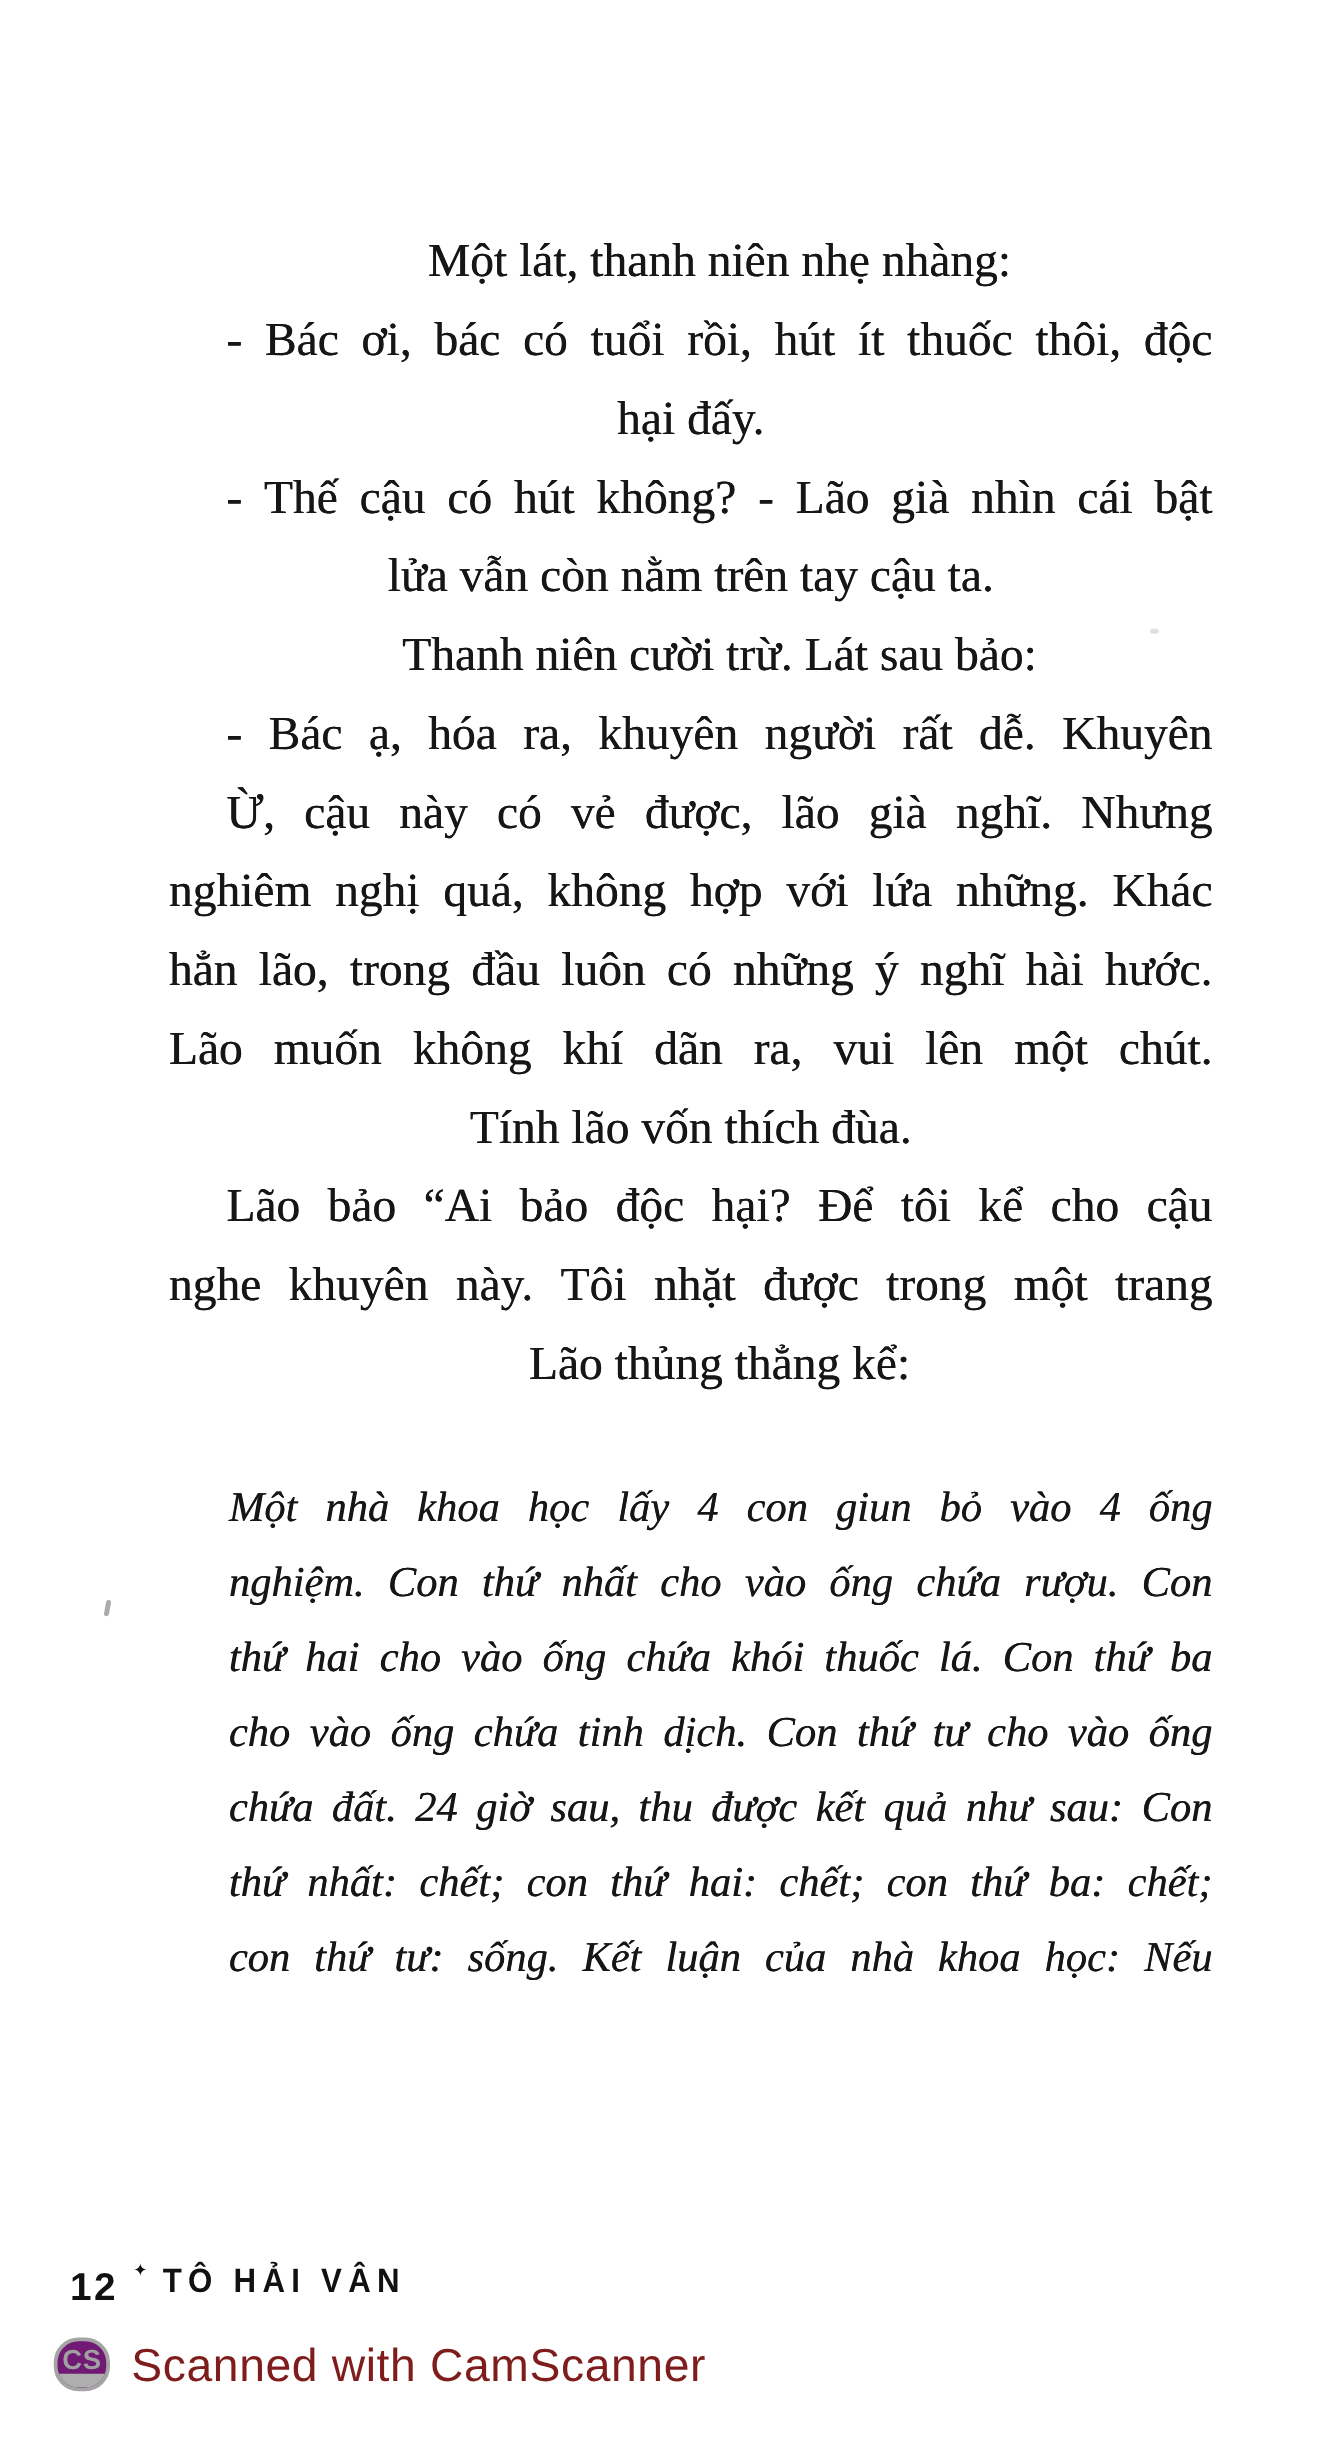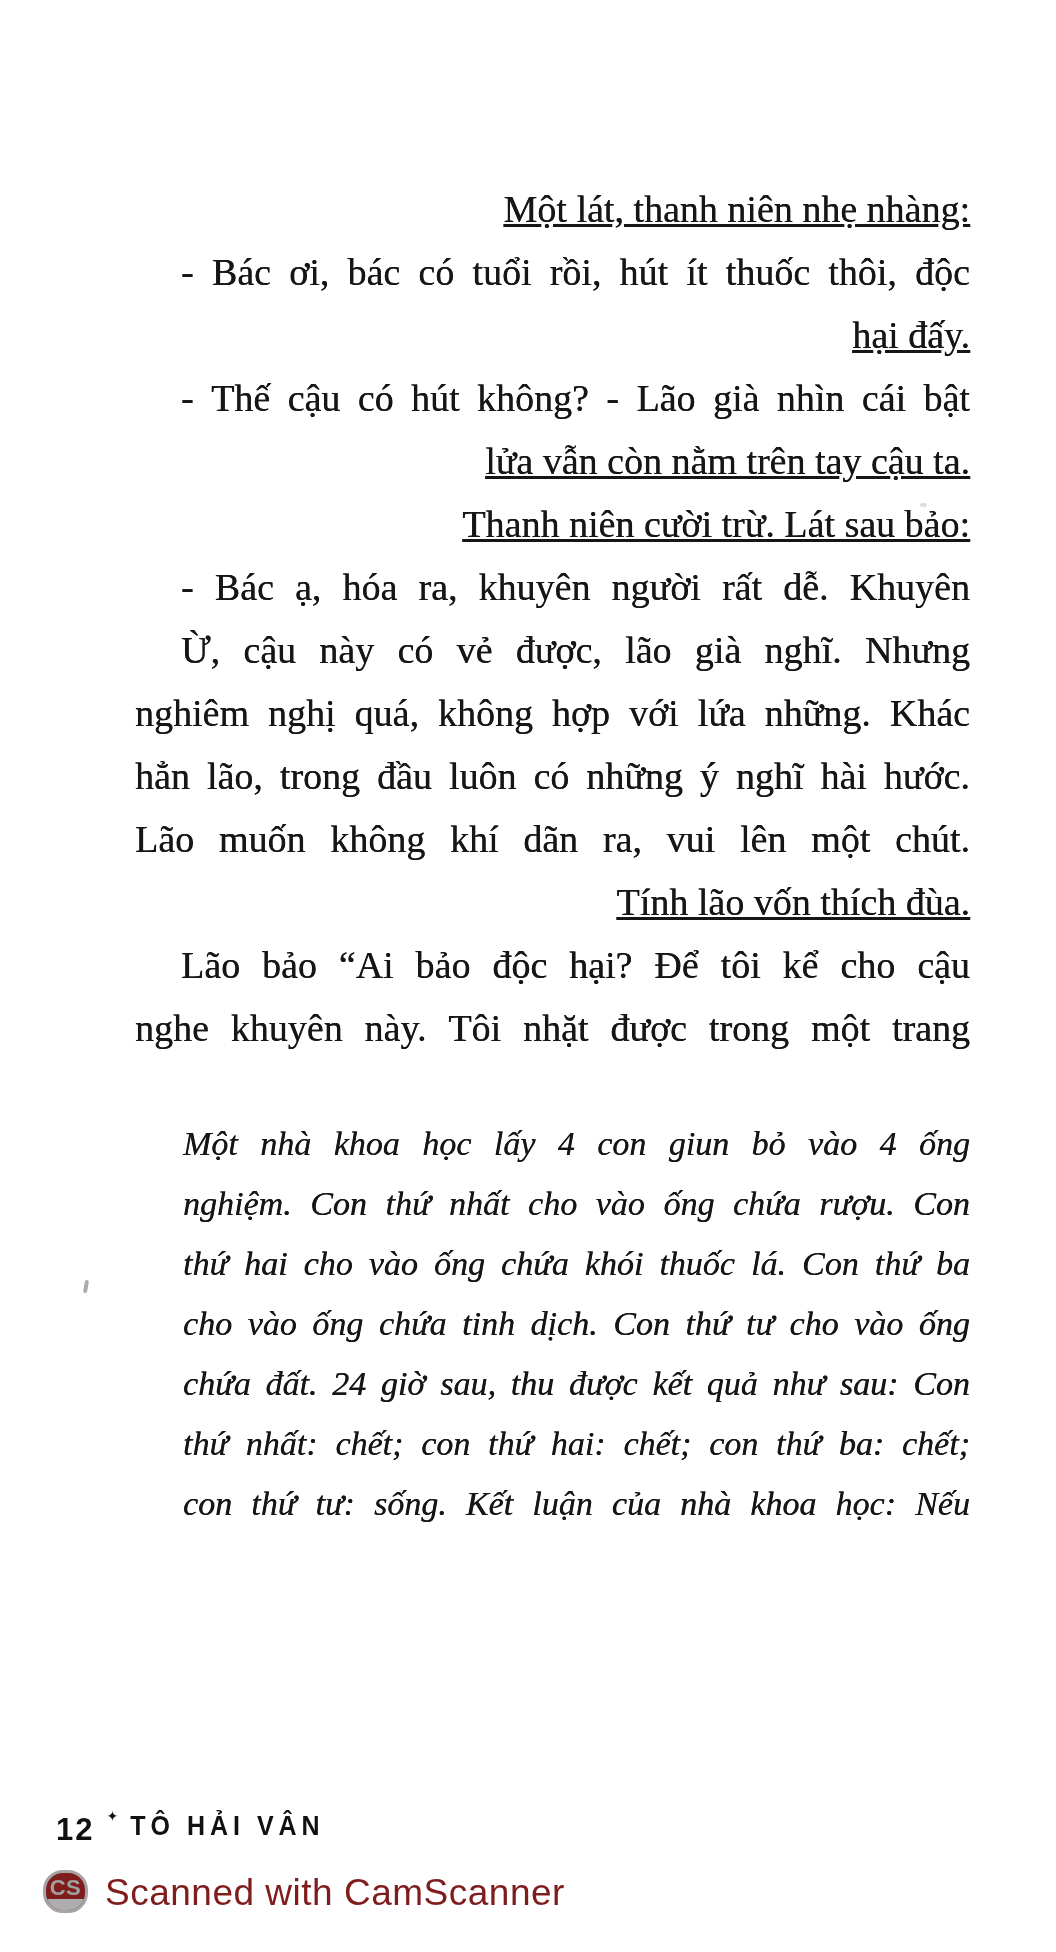--- a/index.html
+++ b/index.html
@@ -11,38 +11,38 @@
   .para { margin:0; padding:0; }
   .para.body { font-size:38px; line-height:63px; }
   .para.quote {
     margin-left:48px; width:787px; margin-top:54px;
     font-style:italic; font-size:34px; line-height:60px;
   }
   .line { box-sizing:border-box; height:63px; line-height:63px; white-space:nowrap;
           text-shadow:0.3px 0 0 currentColor; }
   .para.quote .line { height:60px; line-height:60px; }
   .line.j { display:flex; justify-content:space-between; }
-  .line.plain { text-align:right;text-decoration:underline; }
+  .line.plain { text-align:center; }
   .line.indent { padding-left:46px; }
   .word { flex:0 0 auto; }
 
   .footer {
     position:absolute; left:56px; top:1812px; height:42px;
     font-family:Liberation Sans, sans-serif; color:#111111;
     display:flex; align-items:flex-start; white-space:nowrap;
   }
   .footer .pagenum { font-size:31px; font-weight:bold; letter-spacing:2px; }
   .footer .sep { font-size:14px; margin:0 12px; position:relative; top:-4px; color:#111; }
   .footer .author { font-size:25px; font-weight:bold; letter-spacing:5px;
                     transform:scaleY(1.08); transform-origin:bottom left; }
 
   .cs-logo {
     position:absolute; left:43px; top:1870px; width:45px; height:43px;
     box-sizing:border-box; border:3px solid #a5a5a5; border-radius:20px;
-    background:#7f1d1d; overflow:hidden;
+    background:#701a75; overflow:hidden;
   }
   .cs-logo .cs-text {
     font-family:"Liberation Sans", sans-serif; font-weight:bold; font-size:22px;
     color:#a0a0a0; text-align:center; line-height:30px; letter-spacing:0.5px;
   }
   .cs-logo .cs-bar {
     position:absolute; left:0; right:0; bottom:0; height:11px;
     background:#aeaeae; border-radius:0 0 4px 4px;
   }
   .cs-label {
@@ -189,20 +189,23 @@
           <span class="word">khuyên</span>
           <span class="word">này.</span>
           <span class="word">Tôi</span>
           <span class="word">nhặt</span>
           <span class="word">được</span>
           <span class="word">trong</span>
           <span class="word">một</span>
           <span class="word">trang</span>
         </div>
       </div>
+      <div class="para body">
+        <div class="line plain indent">Lão thủng thẳng kể:</div>
+      </div>
       <div class="para quote">
         <div class="line j">
           <span class="word">Một</span>
           <span class="word">nhà</span>
           <span class="word">khoa</span>
           <span class="word">học</span>
           <span class="word">lấy</span>
           <span class="word">4</span>
           <span class="word">con</span>
           <span class="word">giun</span>

